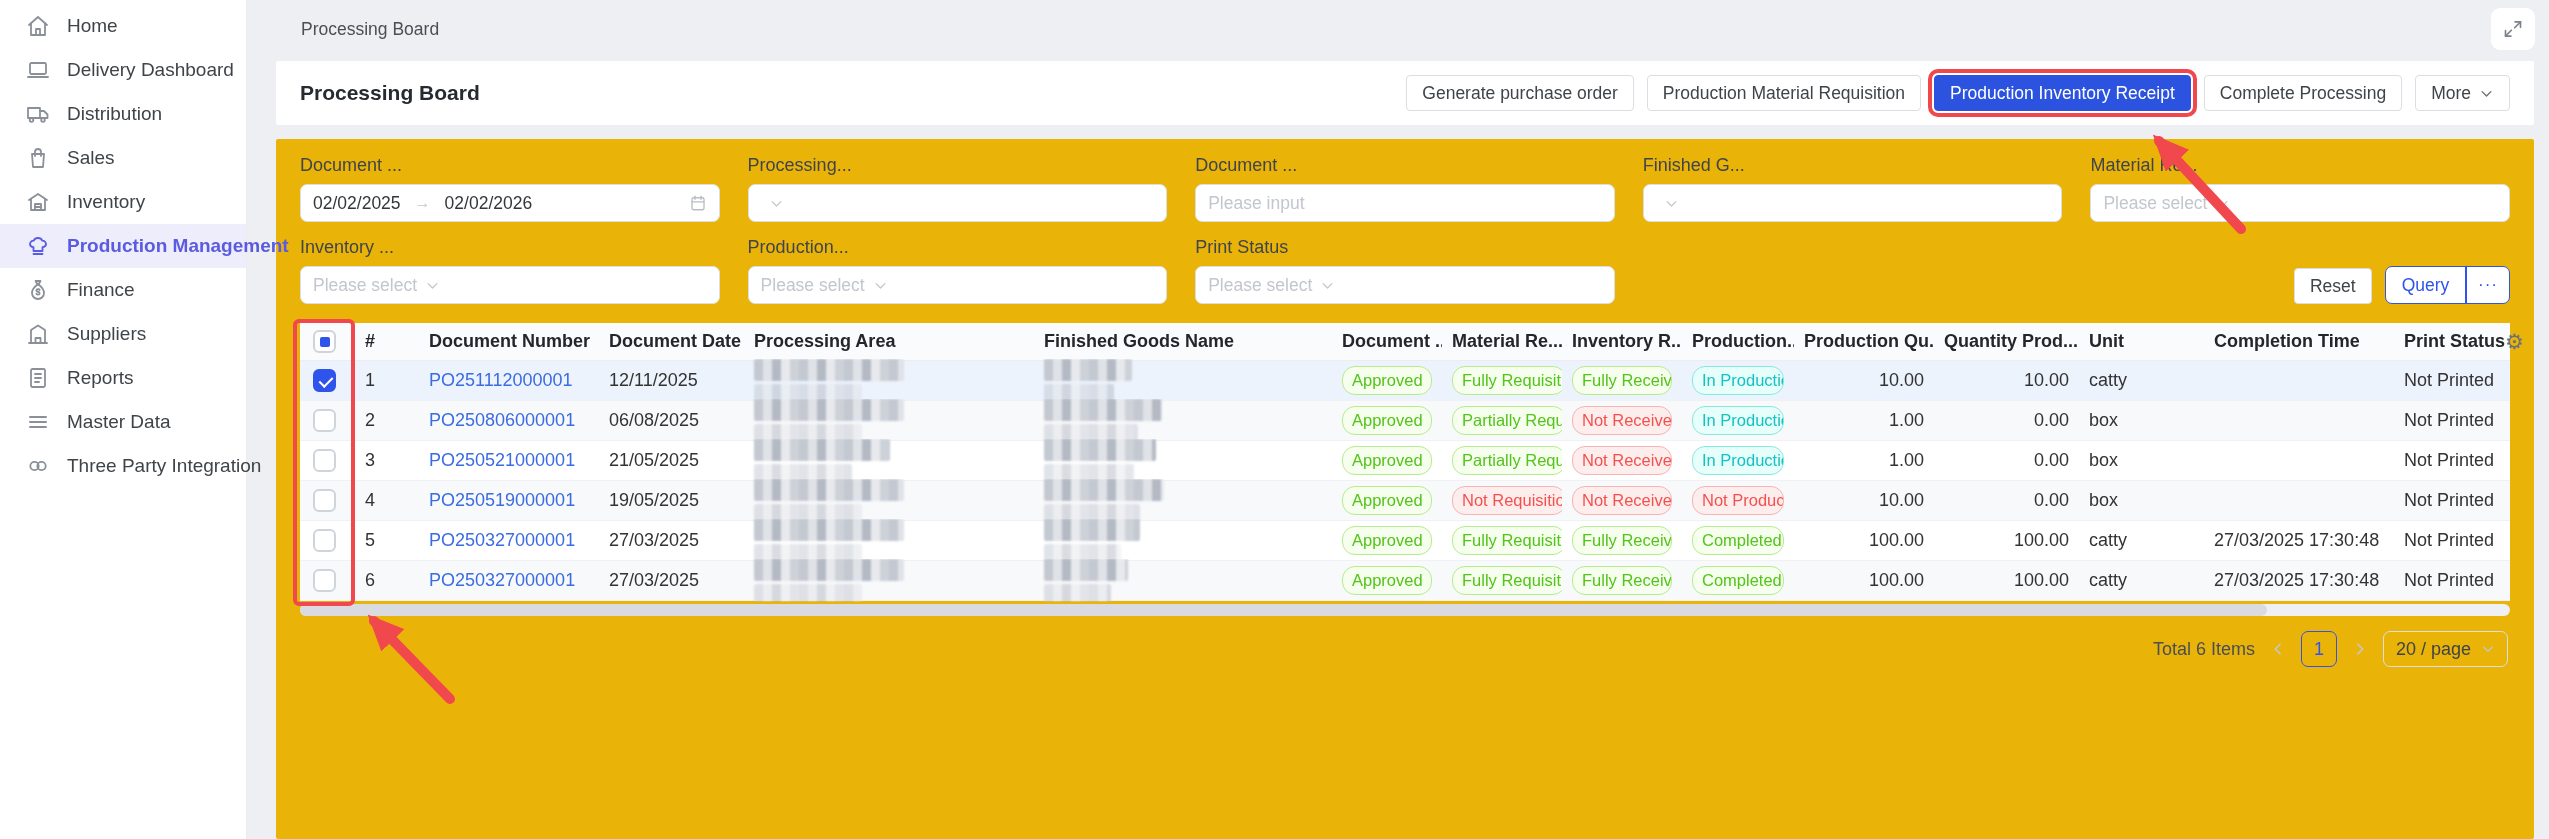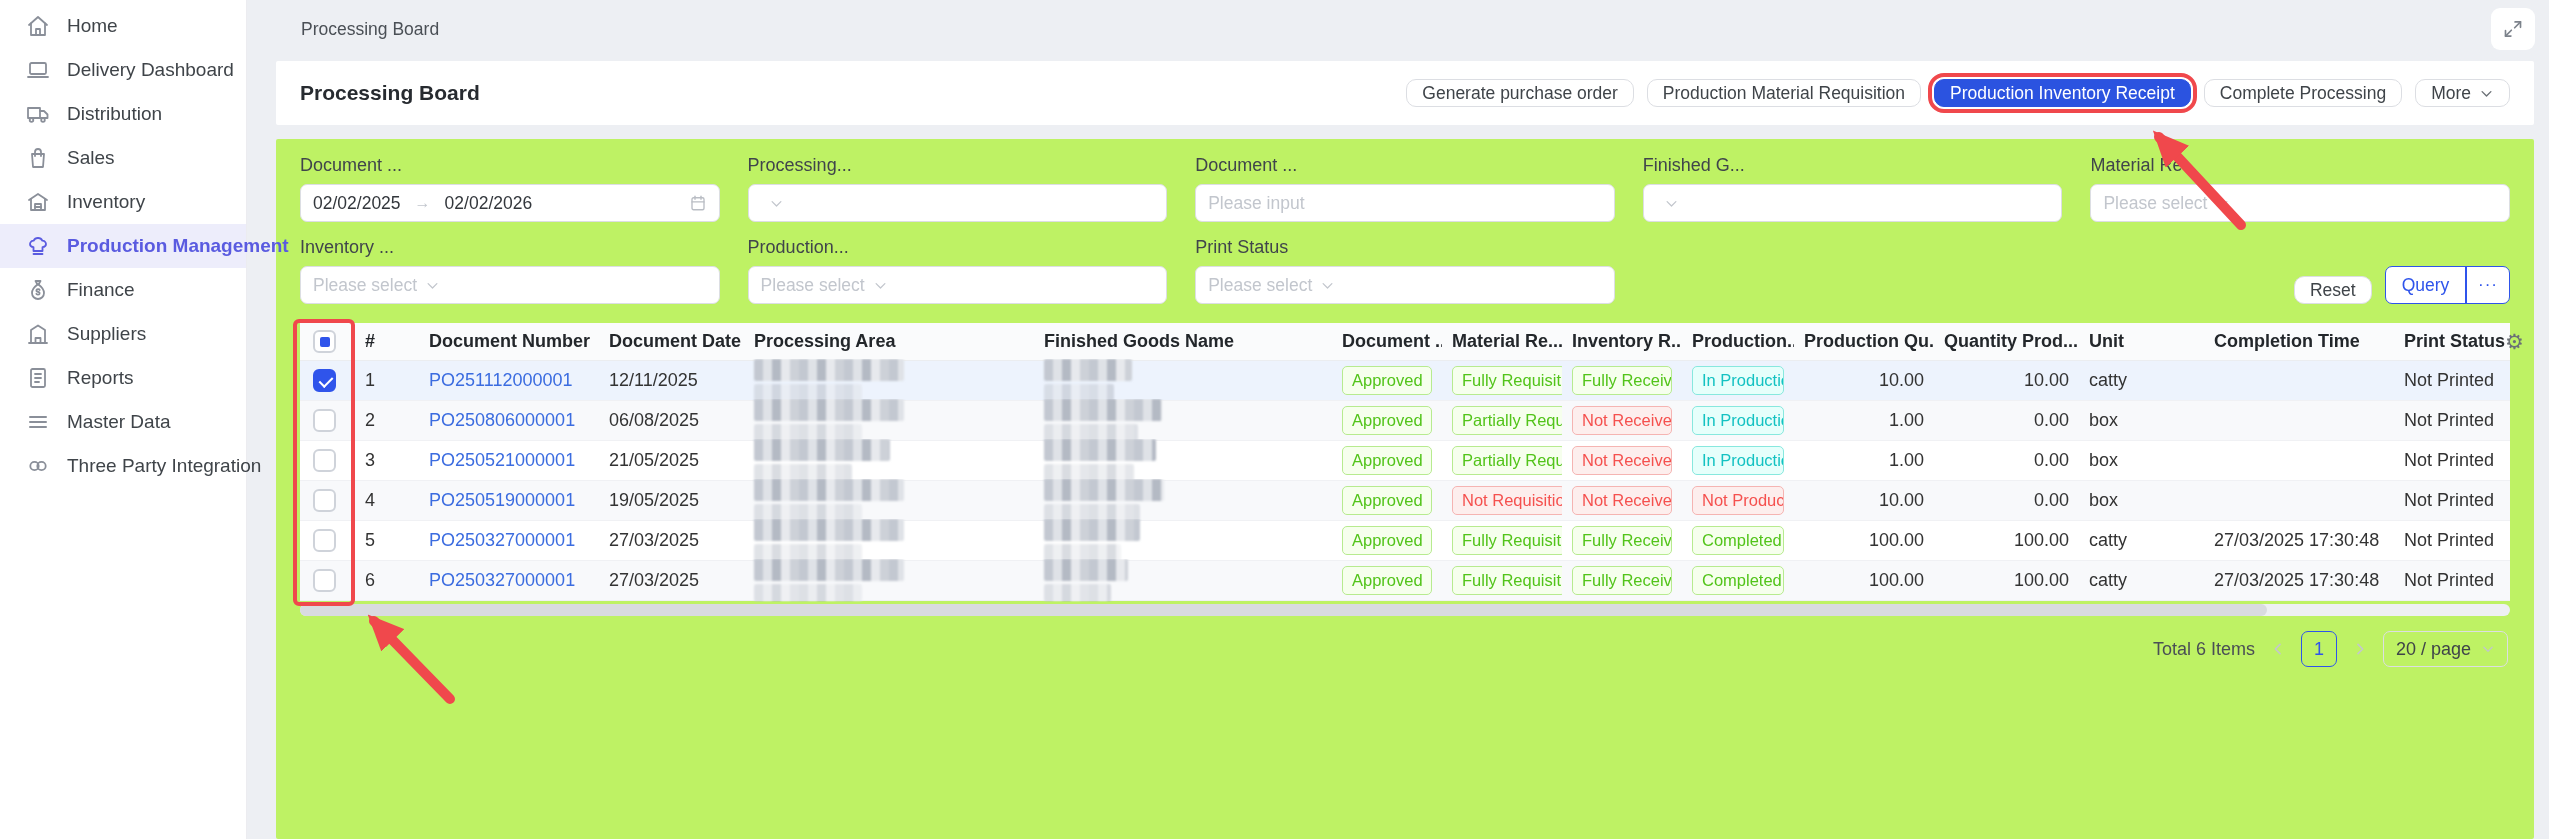--- a/index.html
+++ b/index.html
@@ -22,28 +22,28 @@
   .side-item.selected .icn { color:#5a5be0; }
 
   
   .main { flex:1; display:flex; flex-direction:column; min-width:0; position:relative;margin-left:12px; }
   .topbar { height:58px; display:flex; align-items:center; justify-content:space-between; padding:0 14px 0 42px; font-size:17.5px; color:#4a4f55; }
   .fs-btn { width:44px; height:42px; background:#fff; border-radius:9px; display:flex; align-items:center; justify-content:center; color:#7d838c; cursor:pointer; }
 
   .card-header { margin:3px 15px 0 17px; background:#fff; height:64px; display:flex; align-items:center; justify-content:space-between; padding:0 24px; border-radius:2px; }
   .title { font-size:21px; font-weight:700; color:#272b30; }
   .btn-row { display:flex; align-items:center; gap:13px; }
-  .btn { height:28px; padding:0 15px; background:#fff; border:1.5px solid #dcdee3; border-radius:10px; font-size:17.5px; color:#3f4449; display:flex; align-items:center; gap:8px; cursor:pointer; white-space:nowrap; }
+  .btn { height:36px; padding:0 15px; background:#fff; border:1.5px solid #dcdee3; border-radius:4px; font-size:17.5px; color:#3f4449; display:flex; align-items:center; gap:8px; cursor:pointer; white-space:nowrap; }
   .btn .chev { color:#6b7076; }
   .btn-wrap { position:relative; }
   .btn.primary { background:#2b53e0; border-color:#2b53e0; color:#fff; outline:4px solid #f0484c; outline-offset:2px; }
   .arrow1 { position:absolute; top:calc(100% + 10px); left:calc(100% - 58px); width:130px; height:120px; overflow:visible; pointer-events:none; z-index:9; }
 
   
-  .body-card { margin:14px 15px 0 17px; background:#bef264; flex:1; display:flex; flex-direction:column; min-height:0; border-radius:2px; }
+  .body-card { margin:14px 15px 0 17px; background:#eab308; flex:1; display:flex; flex-direction:column; min-height:0; border-radius:2px; }
 
   
   .filters { padding:16px 24px 2px; display:grid; grid-template-columns:repeat(5,1fr); column-gap:28px; row-gap:15px; }
   .f-field {}
   .f-label { font-size:18px; color:#40454b; margin-bottom:8px; white-space:nowrap; }
   .f-ctl { height:38px; border:1.5px solid #dcdee3; border-radius:7px; display:flex; align-items:center; justify-content:flex-start; gap:8px; padding:0 12px; font-size:17.5px; color:#333; background:#fff; cursor:pointer; }
   .f-ctl .ph { color:#c2c6cd; }
   .f-ctl .chev { color:#c2c6cd; flex-shrink:0; }
   .f-ctl .cal { color:#b9bdc4; flex-shrink:0; }
   .daterange .val { color:#33373c; }
@@ -72,21 +72,21 @@
   .c-inv  { width:120px; }
   .c-prod { width:112px; }
   .c-pq   { width:140px; text-align:right; }
   .c-qp   { width:145px; text-align:right; }
   .c-unit { width:125px; }
   .c-ct   { width:190px; }
   .c-ps   { width:132px; display:flex; align-items:center; justify-content:space-between; }
   .gear { color:#6b7076; font-size:21px; cursor:pointer; font-family:"DejaVu Sans",sans-serif; }
   .link { color:#3b6ce0; cursor:pointer; }
 
-  .badge { display:inline-block; max-width:100%; height:29px; line-height:26px; padding:0 9px; border-radius:5px; font-size:16.5px; border:1.5px solid; overflow:hidden; white-space:nowrap; vertical-align:middle; }
+  .badge { display:inline-block; max-width:100%; height:29px; line-height:26px; padding:0 9px; border-radius:13px; font-size:16.5px; border:1.5px solid; overflow:hidden; white-space:nowrap; vertical-align:middle; }
   .badge.green { color:#52c41a; border-color:#b7eb8f; background:#f6ffed; }
   .badge.cyan  { color:#13c2c2; border-color:#87e8de; background:#e6fffb; }
   .badge.red   { color:#f5504e; border-color:#f5b4b2; background:#fdeeed; }
   .c-mat .badge { max-width:114px; }
 
   .cbx { width:23px; height:23px; border:2px solid #cfd3da; border-radius:6px; background:#fff; position:relative; cursor:pointer; flex-shrink:0; }
   .cbx.checked { background:#2f54eb; border-color:#2f54eb; }
   .cbx.checked::after { content:""; position:absolute; left:6.5px; top:2.5px; width:6px; height:11px; border:solid #fff; border-width:0 2.5px 2.5px 0; transform:rotate(45deg); }
   .cbx.ind::after { content:""; position:absolute; left:4.5px; top:4.5px; width:10px; height:10px; background:#2f54eb; border-radius:2px; }
 

